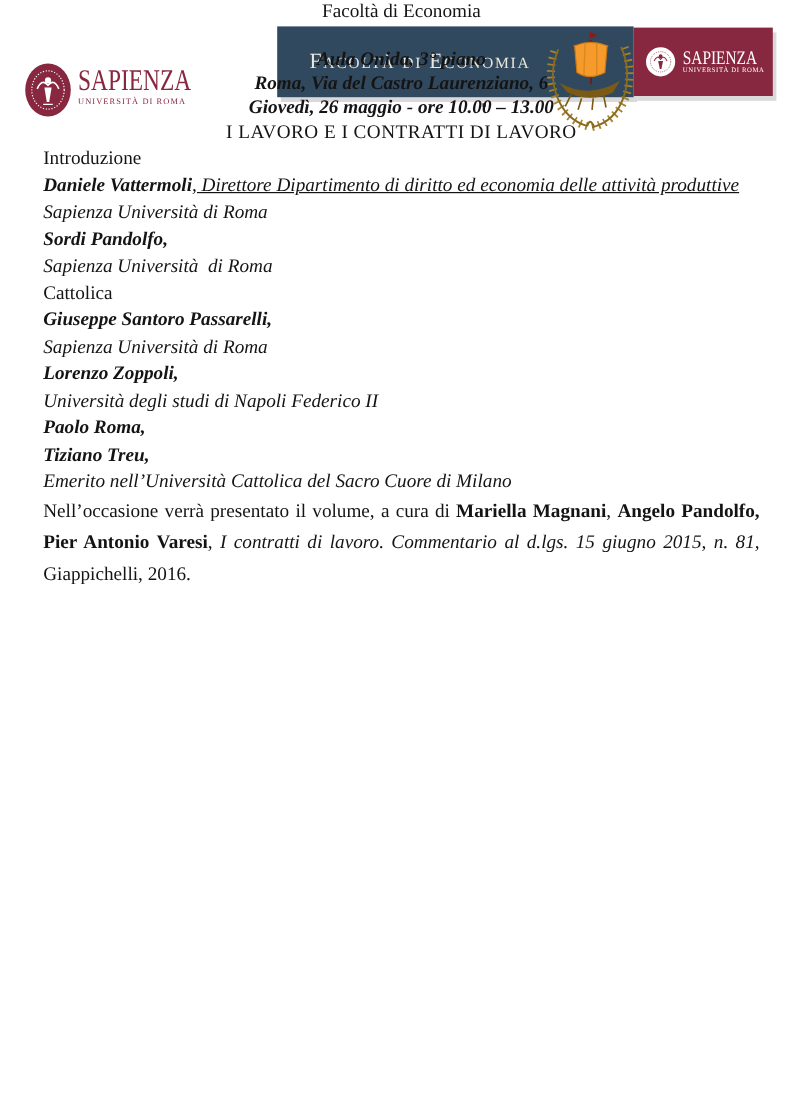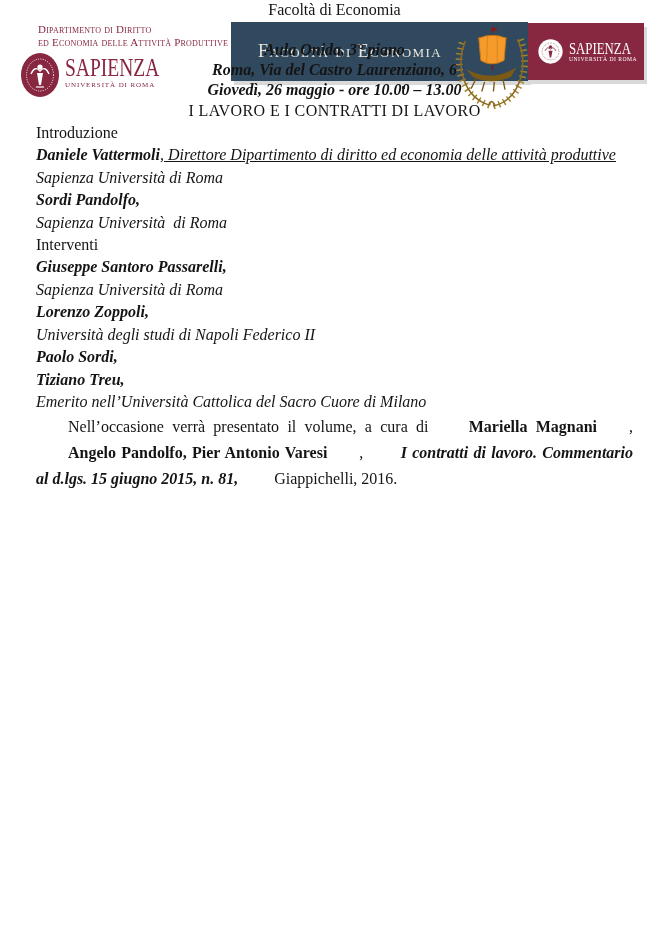--- a/index.html
+++ b/index.html
@@ -40,33 +40,29 @@
   .mt-intro{margin-top:41px;}
   .mt-interventi{margin-top:27px;}
   .speaker{line-height:22.5px;}
   .speaker .speaker-name{font-weight:bold;font-style:italic;}
   .speaker .speaker-role{font-style:italic;text-decoration:underline;}
   .speaker .speaker-affiliation{font-style:italic;white-space:pre-wrap;}
   .justify{text-align:justify;}
   .mt12{margin-top:12px;} .mt13{margin-top:13px;} .mt14{margin-top:14px;}
   .mt28{margin-top:28px;} .mt29{margin-top:29px;}
   .closing{margin-top:13px;line-height:26px;text-align:justify;}
-  .seg{white-space:pre-wrap;margin-left:32px;}
+  .seg{white-space:pre-wrap;}
   .seg.bold{font-weight:bold;}
-  .seg.bold_italic{font-weight:bold;font-style:italic;}
+  .seg.bold_italic{font-weight:normal;font-style:italic;}
 </style>
 </head>
 <body>
 
 <div class="page">
 
-  <div class="dept-block">
-    <div>Dipartimento di Diritto</div>
-    <div>ed Economia delle Attività Produttive</div>
-  </div>
 
   <div class="sapienza-left">
     <svg class="emblem-left" viewBox="0 0 40 46">
       <ellipse cx="20" cy="23" rx="19" ry="22" fill="#882740"></ellipse>
       <ellipse cx="20" cy="23" rx="13.5" ry="16" fill="none" stroke="#fff" stroke-width="1" stroke-dasharray="1 1.4"></ellipse>
       <circle cx="20" cy="15" r="2.6" fill="#fff"></circle>
       <path d="M11,22 Q15,13 20,19 Q25,13 29,22" fill="none" stroke="#fff" stroke-width="1.4"></path>
       <path d="M17,21 L23,21 L21,33 L19,33 Z" fill="#fff"></path>
       <path d="M16,35 L24,35" stroke="#fff" stroke-width="1.2"></path>
     </svg>
@@ -128,34 +124,34 @@
     <p class="speaker justify mt13">
       <span class="speaker-name">Daniele Vattermoli</span><span class="speaker-role">, Direttore Dipartimento di diritto ed economia delle attività produttive</span><br>
       <span class="speaker-affiliation">Sapienza Università di Roma</span>
     </p>
 
     <p class="speaker mt12">
       <span class="speaker-name">Sordi Pandolfo,</span><br>
       <span class="speaker-affiliation">Sapienza Università  di Roma</span>
     </p>
 
-    <h2 class="section-heading mt-interventi">Interventi</h2>
+    <h2 class="section-heading mt-interventi">Cattolica</h2>
 
     <p class="speaker mt14">
       <span class="speaker-name">Giuseppe Santoro Passarelli,</span><br>
       <span class="speaker-affiliation">Sapienza Università di Roma</span>
     </p>
 
     <p class="speaker mt29">
       <span class="speaker-name">Lorenzo Zoppoli,</span><br>
       <span class="speaker-affiliation">Università degli studi di Napoli Federico II</span>
     </p>
 
     <p class="speaker mt29">
-      <span class="speaker-name">Paolo Sordi,</span><br>
+      <span class="speaker-name">Paolo Roma,</span><br>
     </p>
 
     <p class="speaker mt28">
       <span class="speaker-name">Tiziano Treu,</span><br>
       <span class="speaker-affiliation">Emerito nell’Università Cattolica del Sacro Cuore di Milano</span>
     </p>
 
     <p class="closing"><span class="seg regular">Nell’occasione verrà presentato il volume, a cura di </span><span class="seg bold">Mariella Magnani</span><span class="seg regular">, </span><span class="seg bold">Angelo Pandolfo, Pier Antonio Varesi</span><span class="seg regular">, </span><span class="seg bold_italic">I contratti di lavoro. Commentario al d.lgs. 15 giugno 2015, n. 81,</span><span class="seg regular"> Giappichelli, 2016.</span></p>
 
   </div>

